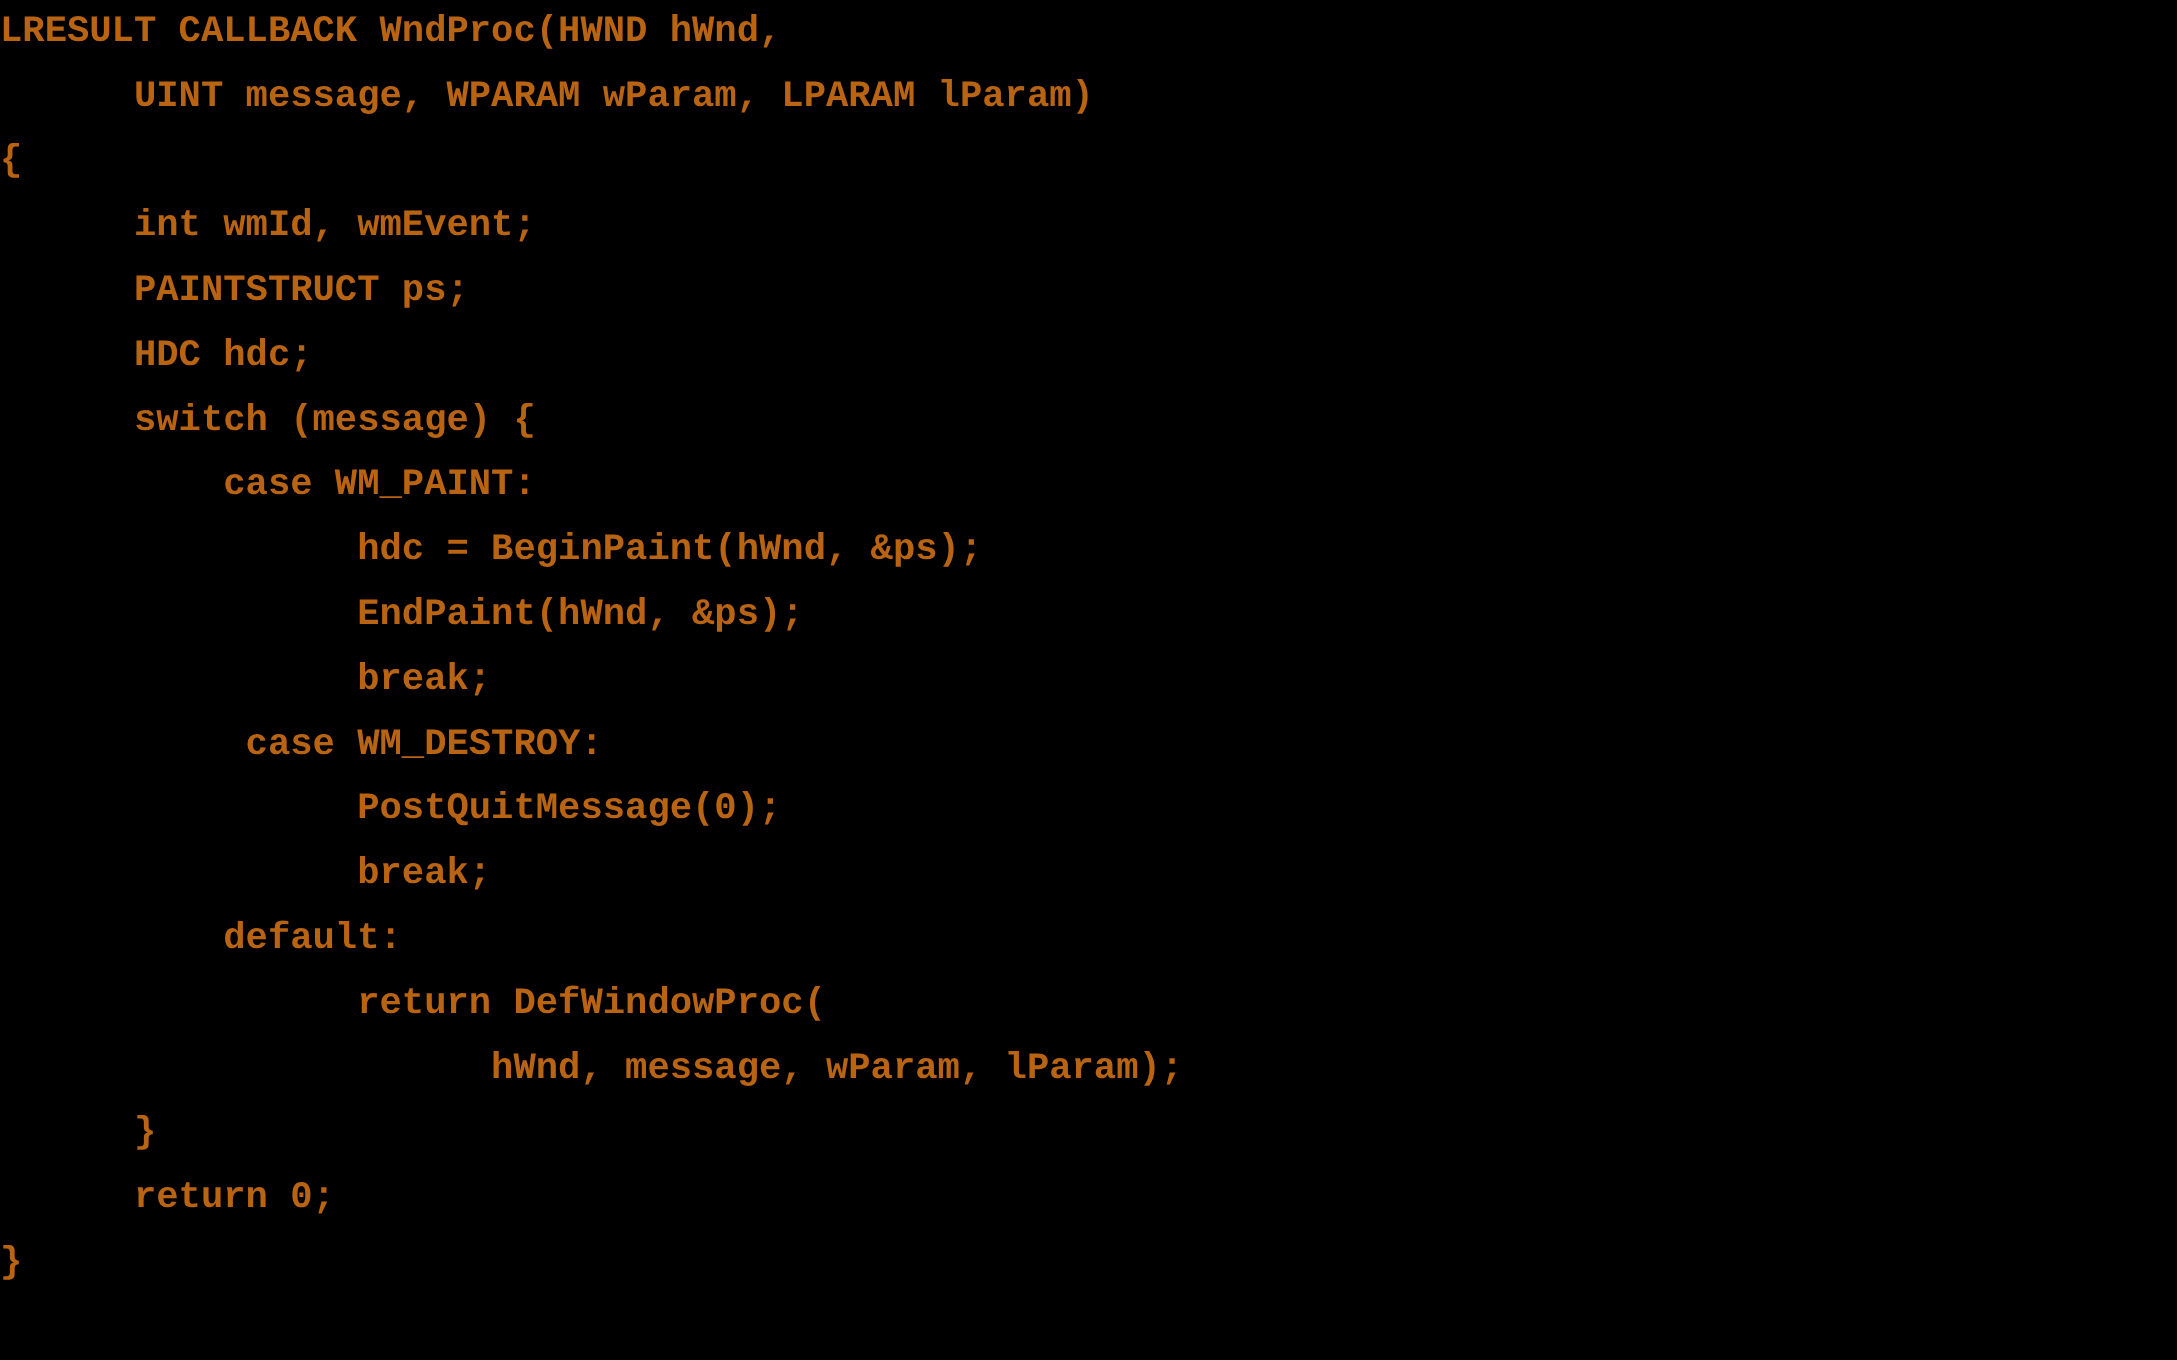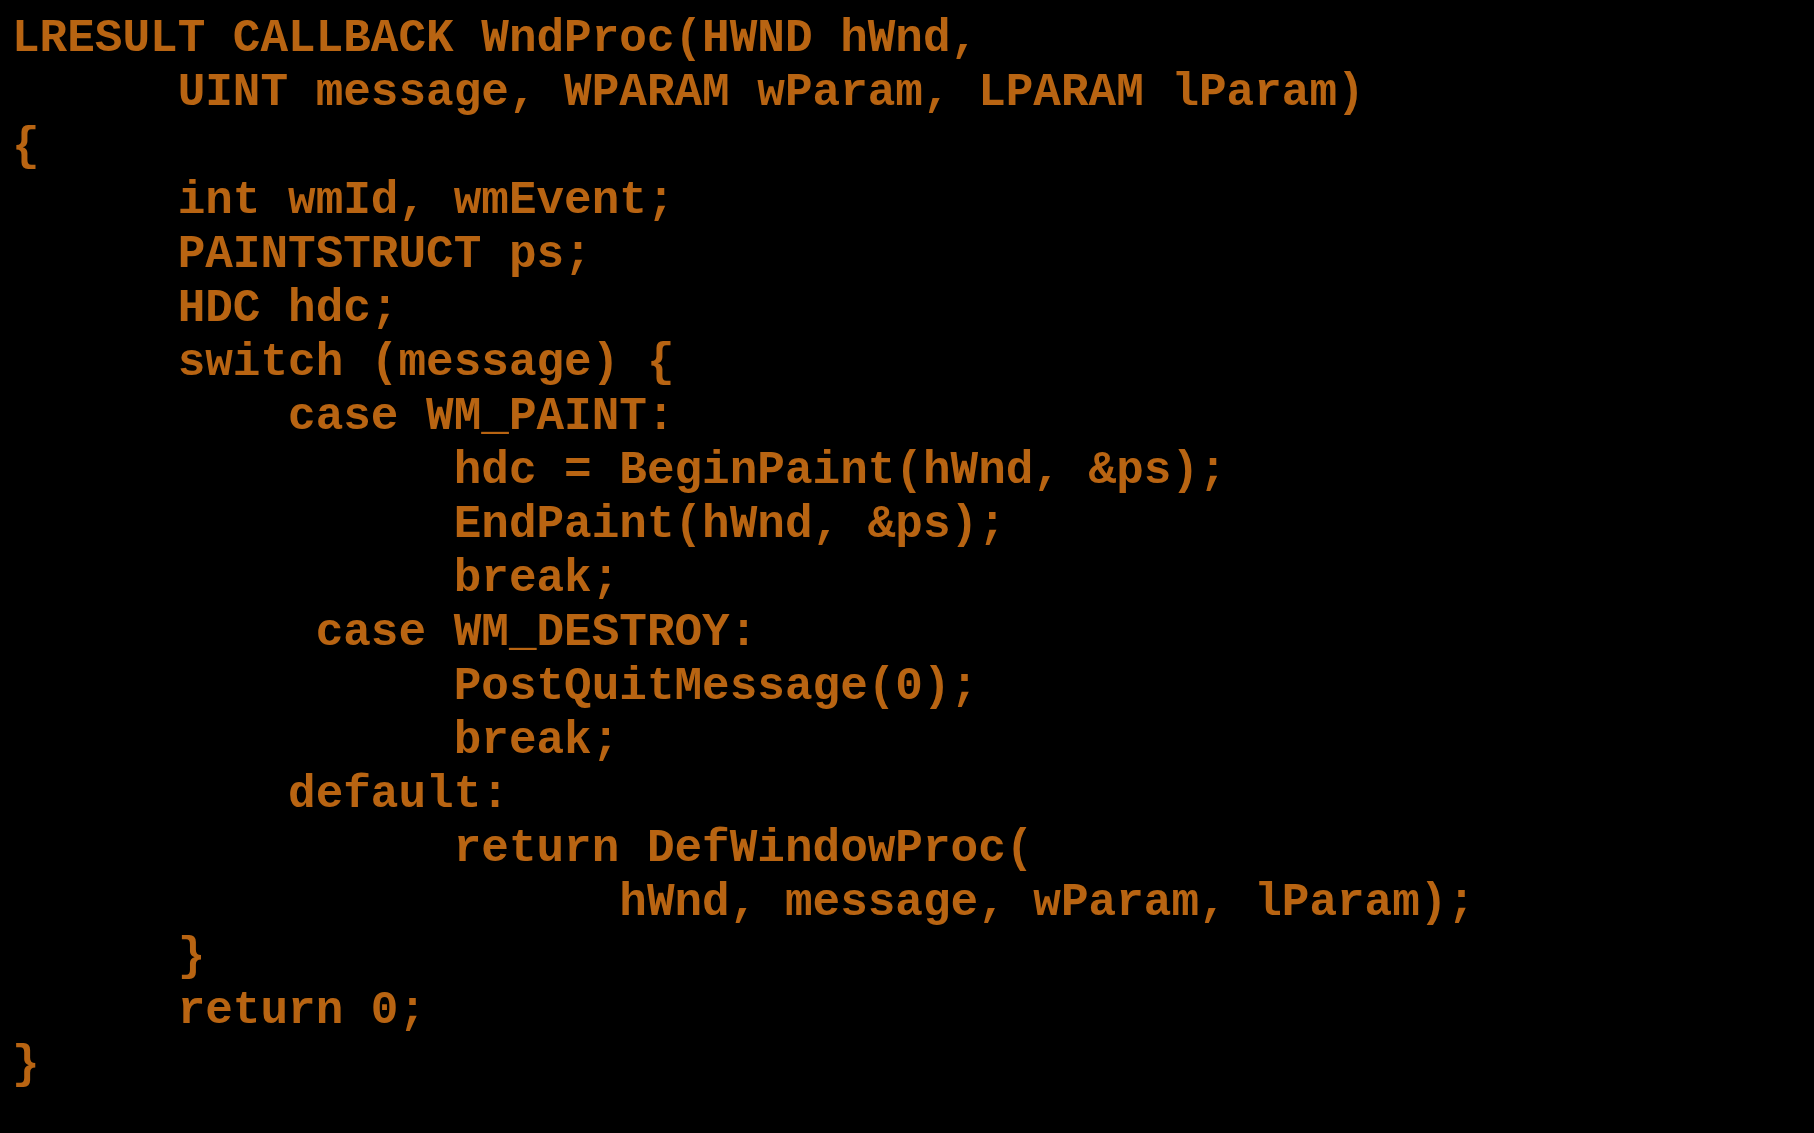--- a/index.html
+++ b/index.html
@@ -4,25 +4,25 @@
 <style>
   html, body {
     margin: 0;
     padding: 0;
     width: 1814px;
     height: 1133px;
     background: #000000;
     overflow: hidden;
   }
   pre.code {
-    margin: 12px;
+    margin: 0;
     padding: 0;
     font-family: "Courier New", Courier, monospace;
     font-weight: bold;
-    font-size: 46px;
+    font-size: 31px;
     line-height: 54px;
     color: #b86412;
     white-space: pre;
     letter-spacing: 0px;
   }
 </style>
 </head>
 <body>
 
 <pre class="code">LRESULT CALLBACK WndProc(HWND hWnd,

